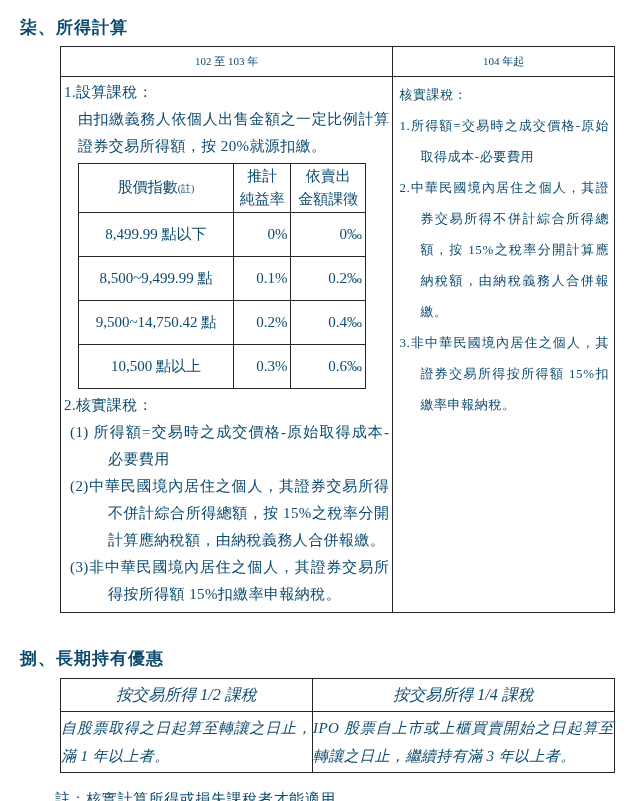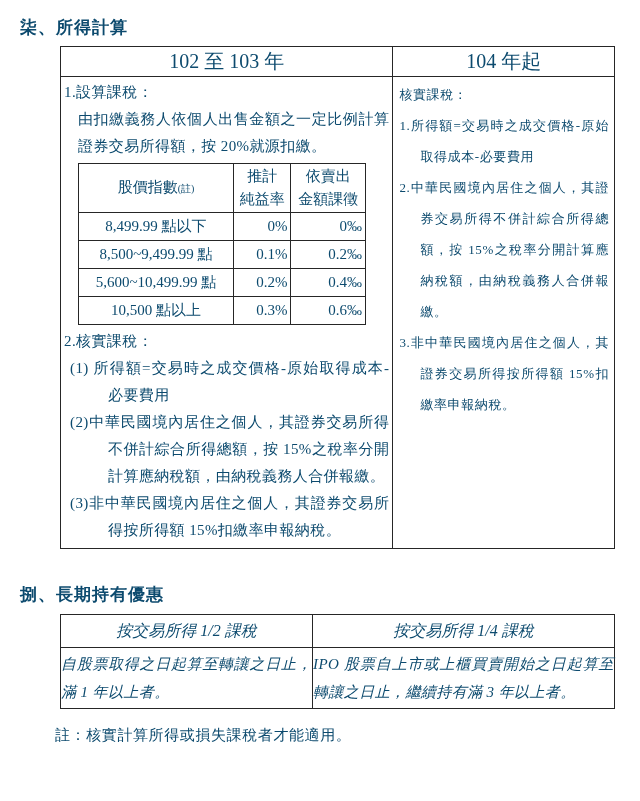--- a/index.html
+++ b/index.html
@@ -14,21 +14,21 @@
     margin: 0 0 0 20px; padding-top: 16px;
   }
   .sec-title.second { padding-top: 34px; }
 
   
   table.t1 {
     margin: 7px 0 0 60px; width: 555px;
     border-collapse: collapse; table-layout: fixed;
   }
   table.t1 th, table.t1 td { border: 1.5px solid #262626; }
-  table.t1 th { font-weight: normal; font-size: 20px; height: 27px; text-align: center; }
+  table.t1 th { font-weight: normal; font-size: 11px; height: 27px; text-align: center; }
   .col-l { width: 60%; }
   .col-r { width: 40%; }
   .cell-left {
     vertical-align: top; padding: 2px 3px 4px 3px;
     font-size: 15px; line-height: 27px; letter-spacing: 0.4px;
   }
   .cell-right {
     vertical-align: top; padding: 2px 5px 4px 6px;
     font-size: 13px; line-height: 31px; letter-spacing: 0.6px;
   }
@@ -39,21 +39,21 @@
   table.inner {
     border-collapse: collapse; table-layout: fixed;
     margin: 3px 0 3px 14px; width: 288px;
   }
   table.inner th, table.inner td { border: 1.5px solid #262626; font-weight: normal; }
   table.inner th {
     font-size: 15px; text-align: center; vertical-align: middle;
     line-height: 23px; height: 48px; padding: 0; letter-spacing: 0;
   }
   table.inner td { font-size: 15px; height: 27px; padding: 0 3px; text-align: right; letter-spacing: 0; }
-  table.inner td.c1 { text-align: center; padding: 0 1px; }
+  table.inner td.c1 { text-align: center; padding: 8px 1px; }
   .ic1 { width: 54%; } .ic2 { width: 20%; } .ic3 { width: 26%; }
   .note-small { font-size: 10px; }
   .hline { display: block; }
 
   .sub  { padding-left: 44px; text-indent: -38px; text-align: justify; }
   .ritem{ padding-left: 21px; text-indent: -21px; text-align: justify; }
 
   
   .note {
     margin: 8px 0 0 55px; width: 557px; box-sizing: border-box;
@@ -118,21 +118,21 @@
             <td class="c1">8,499.99 點以下</td>
             <td>0%</td>
             <td>0‰</td>
           </tr>
           <tr>
             <td class="c1">8,500~9,499.99 點</td>
             <td>0.1%</td>
             <td>0.2‰</td>
           </tr>
           <tr>
-            <td class="c1">5,600~10,499.99 點</td>
+            <td class="c1">9,500~14,750.42 點</td>
             <td>0.2%</td>
             <td>0.4‰</td>
           </tr>
           <tr>
             <td class="c1">10,500 點以上</td>
             <td>0.3%</td>
             <td>0.6‰</td>
           </tr>
         </tbody>
             </table>

